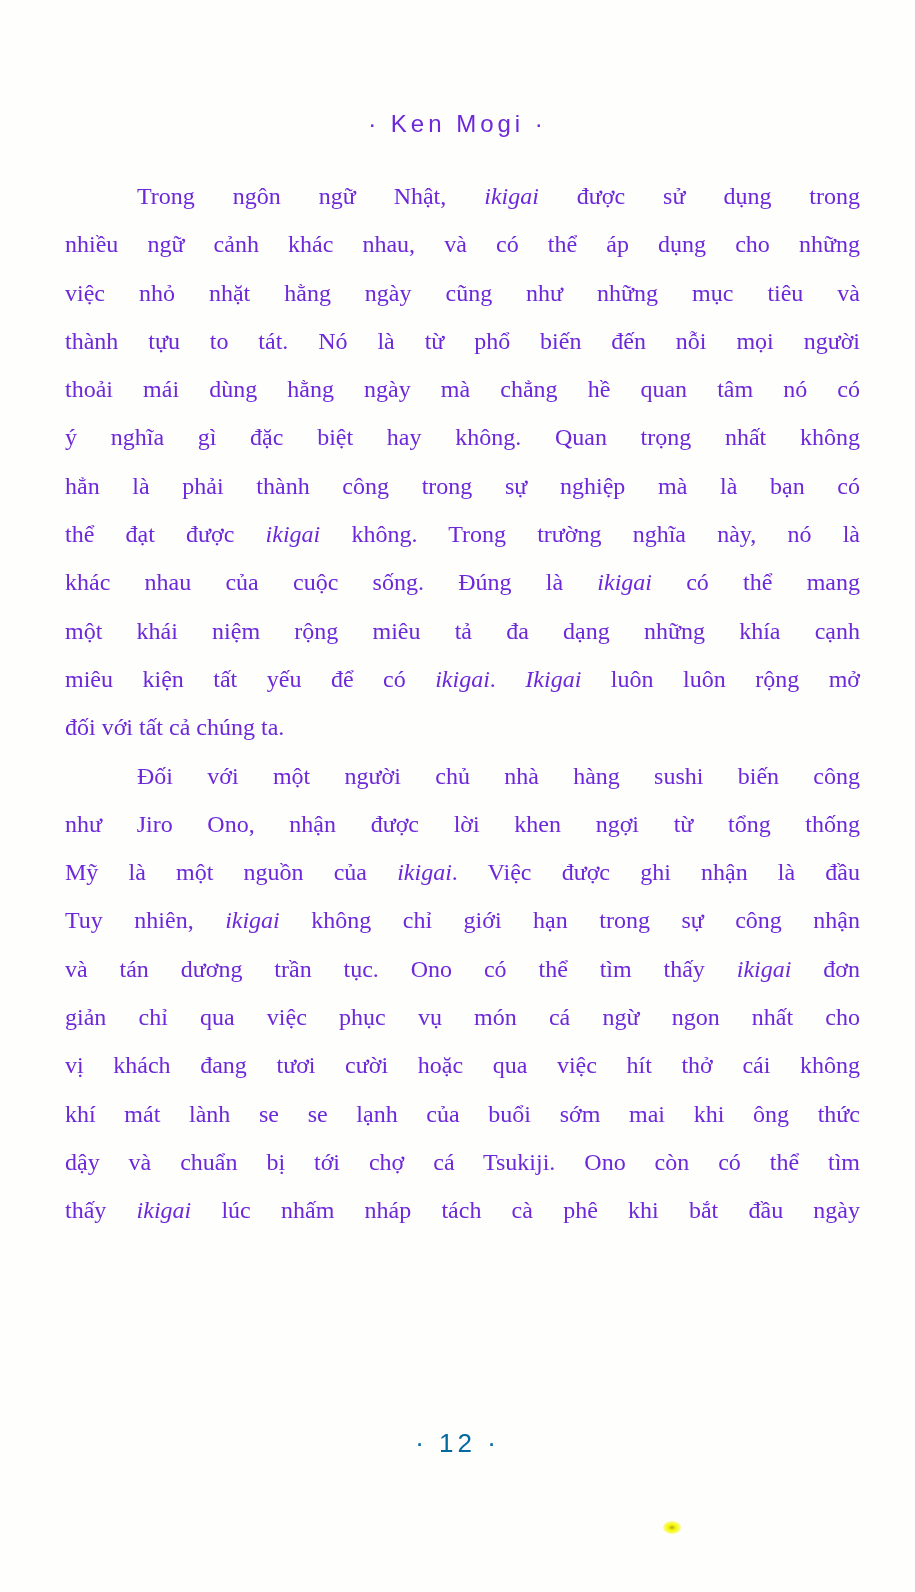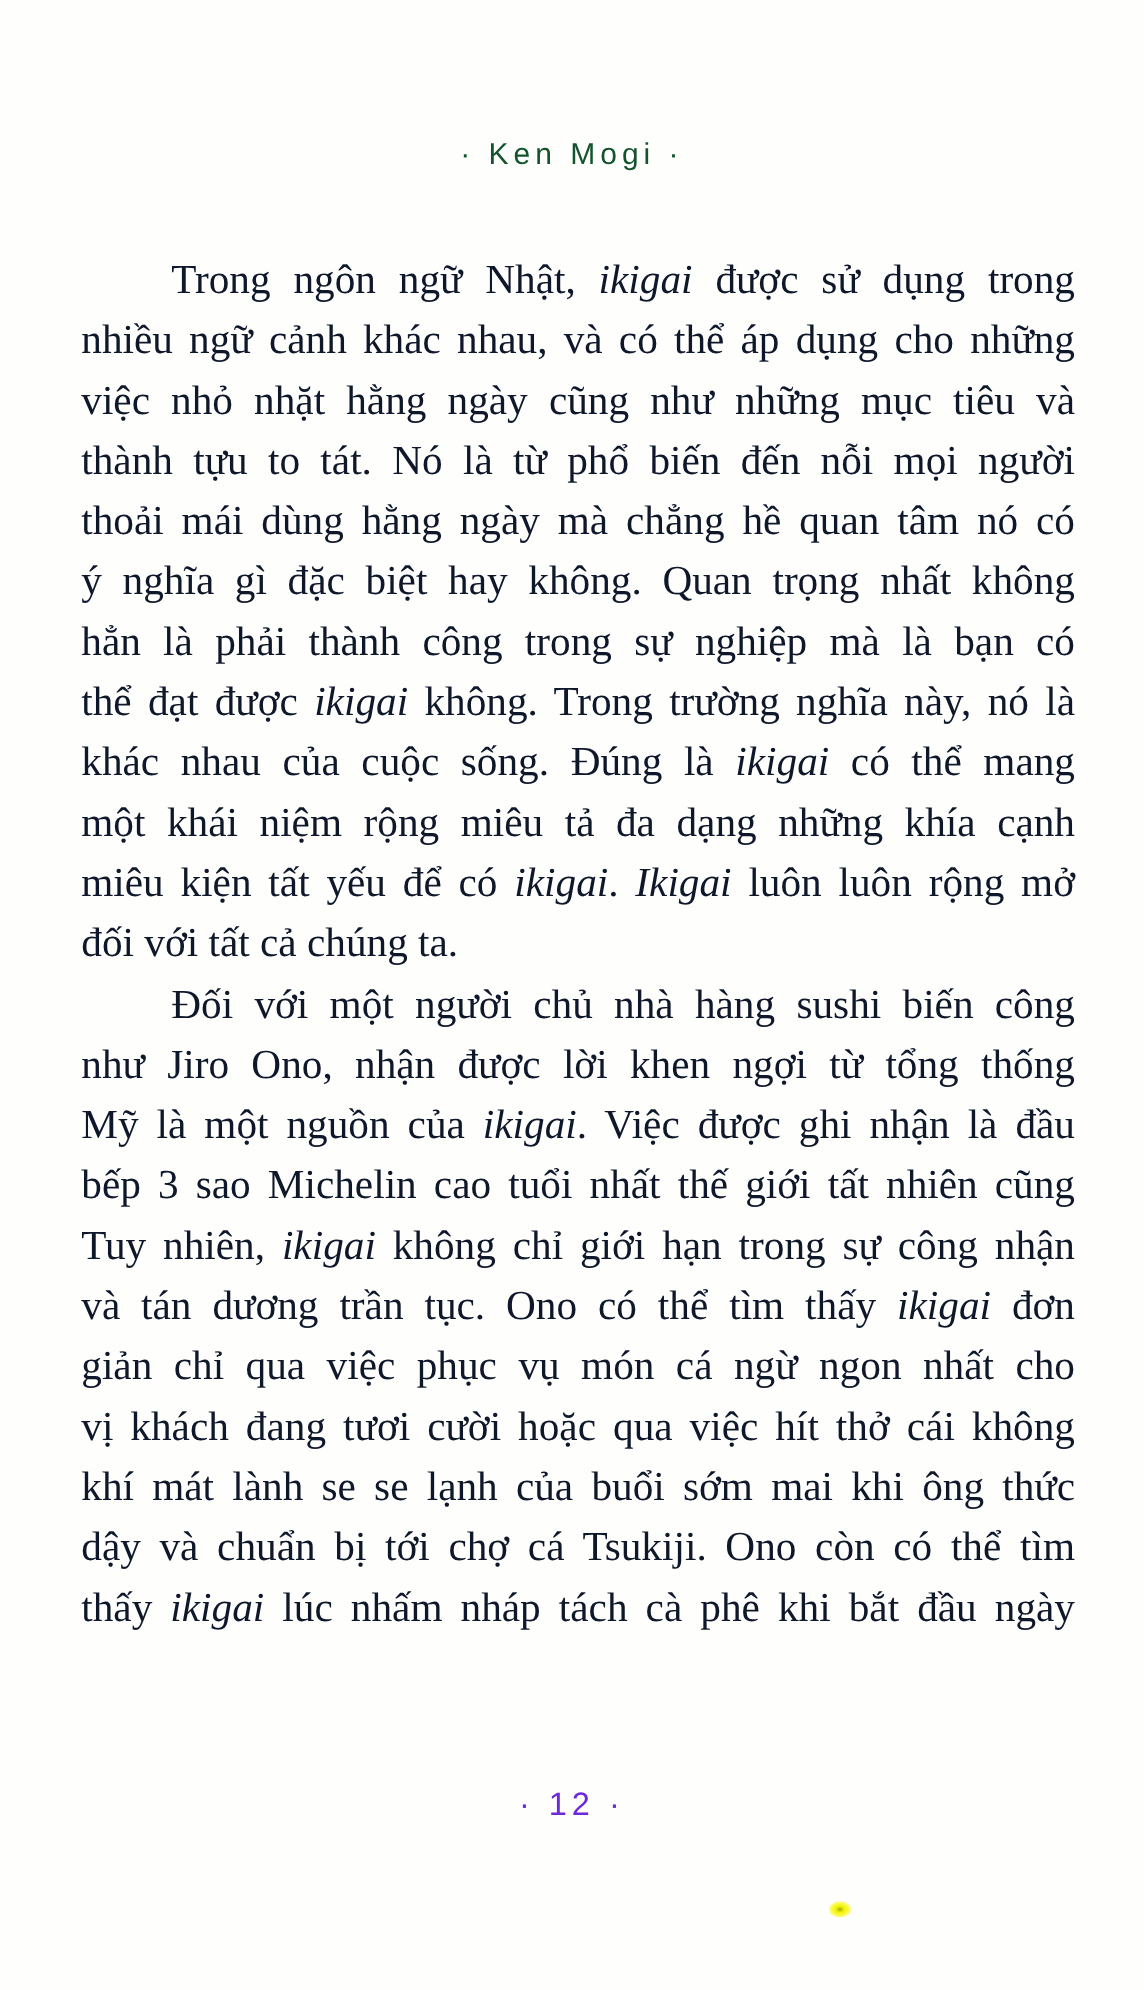--- a/index.html
+++ b/index.html
@@ -19,30 +19,30 @@
   .running-header {
     position: absolute;
     top: 110px;
     left: 0;
     width: 100%;
     text-align: center;
     font-family: "Liberation Sans", sans-serif;
     font-size: 24px;
     font-weight: 500;
     letter-spacing: 4px;
-    color: #14532d;
+    color: #6d28d9;
   }
   .page-body {
     position: absolute;
-    top: 200px;
+    top: 172px;
     left: 65px;
     width: 795px;
-    font-size: 33px;
+    font-size: 24px;
     line-height: 48.3px;
-    color: #0f172a;
+    color: #6d28d9;
   }
   .paragraph { margin: 0; }
   .line {
     text-align: left;
   }
   .line.just {
     text-align: justify;
     text-align-last: justify;
   }
   .line.ind {
@@ -52,21 +52,21 @@
   .page-number {
     position: absolute;
     top: 1428px;
     left: 0;
     width: 100%;
     text-align: center;
     font-family: "Liberation Sans", sans-serif;
     font-size: 26px;
     font-weight: 500;
     letter-spacing: 4px;
-    color: #6d28d9;
+    color: #0369a1;
   }
   .artifact-dot {
     position: absolute;
     left: 663px;
     top: 1521px;
     width: 18px;
     height: 13px;
     border-radius: 50%;
     background: radial-gradient(ellipse at center,
       #a8a81e 0%,
@@ -94,21 +94,20 @@
         <div class="line just"><span>thể đạt được </span><span class="it">ikigai</span><span> không. Trong trường nghĩa này, nó là</span></div>
         <div class="line just"><span>khác nhau của cuộc sống. Đúng là </span><span class="it">ikigai</span><span> có thể mang</span></div>
         <div class="line just"><span>một khái niệm rộng miêu tả đa dạng những khía cạnh</span></div>
         <div class="line just"><span>miêu kiện tất yếu để có </span><span class="it">ikigai</span><span>. </span><span class="it">Ikigai</span><span> luôn luôn rộng mở</span></div>
         <div class="line"><span>đối với tất cả chúng ta.</span></div>
       </div>
       <div class="paragraph">
         <div class="line just ind"><span>Đối với một người chủ nhà hàng sushi biến công</span></div>
         <div class="line just"><span>như Jiro Ono, nhận được lời khen ngợi từ tổng thống</span></div>
         <div class="line just"><span>Mỹ là một nguồn của </span><span class="it">ikigai</span><span>. Việc được ghi nhận là đầu</span></div>
-        <div class="line just"><span>bếp 3 sao Michelin cao tuổi nhất thế giới tất nhiên cũng</span></div>
         <div class="line just"><span>Tuy nhiên, </span><span class="it">ikigai</span><span> không chỉ giới hạn trong sự công nhận</span></div>
         <div class="line just"><span>và tán dương trần tục. Ono có thể tìm thấy </span><span class="it">ikigai</span><span> đơn</span></div>
         <div class="line just"><span>giản chỉ qua việc phục vụ món cá ngừ ngon nhất cho</span></div>
         <div class="line just"><span>vị khách đang tươi cười hoặc qua việc hít thở cái không</span></div>
         <div class="line just"><span>khí mát lành se se lạnh của buổi sớm mai khi ông thức</span></div>
         <div class="line just"><span>dậy và chuẩn bị tới chợ cá Tsukiji. Ono còn có thể tìm</span></div>
         <div class="line just"><span>thấy </span><span class="it">ikigai</span><span> lúc nhấm nháp tách cà phê khi bắt đầu ngày</span></div>
       </div>
     </div>
 

